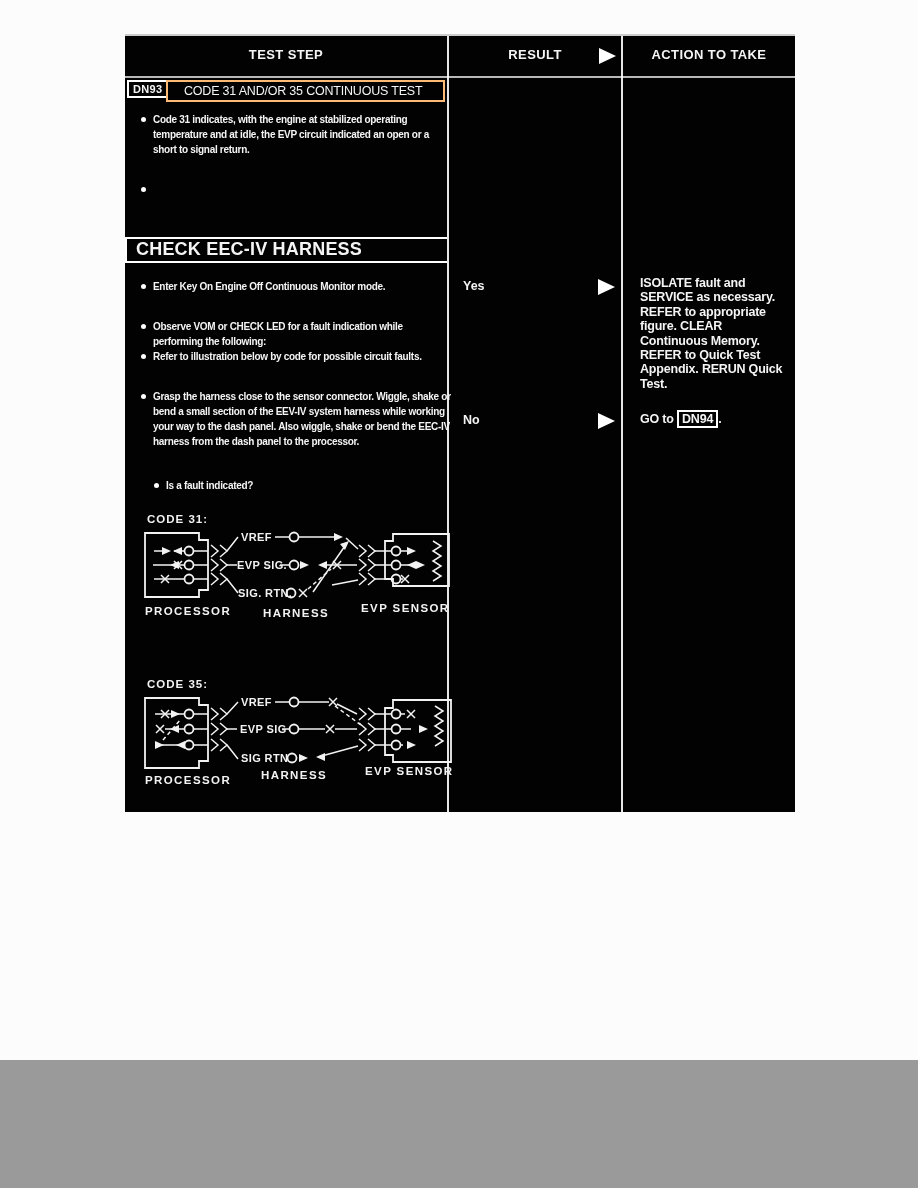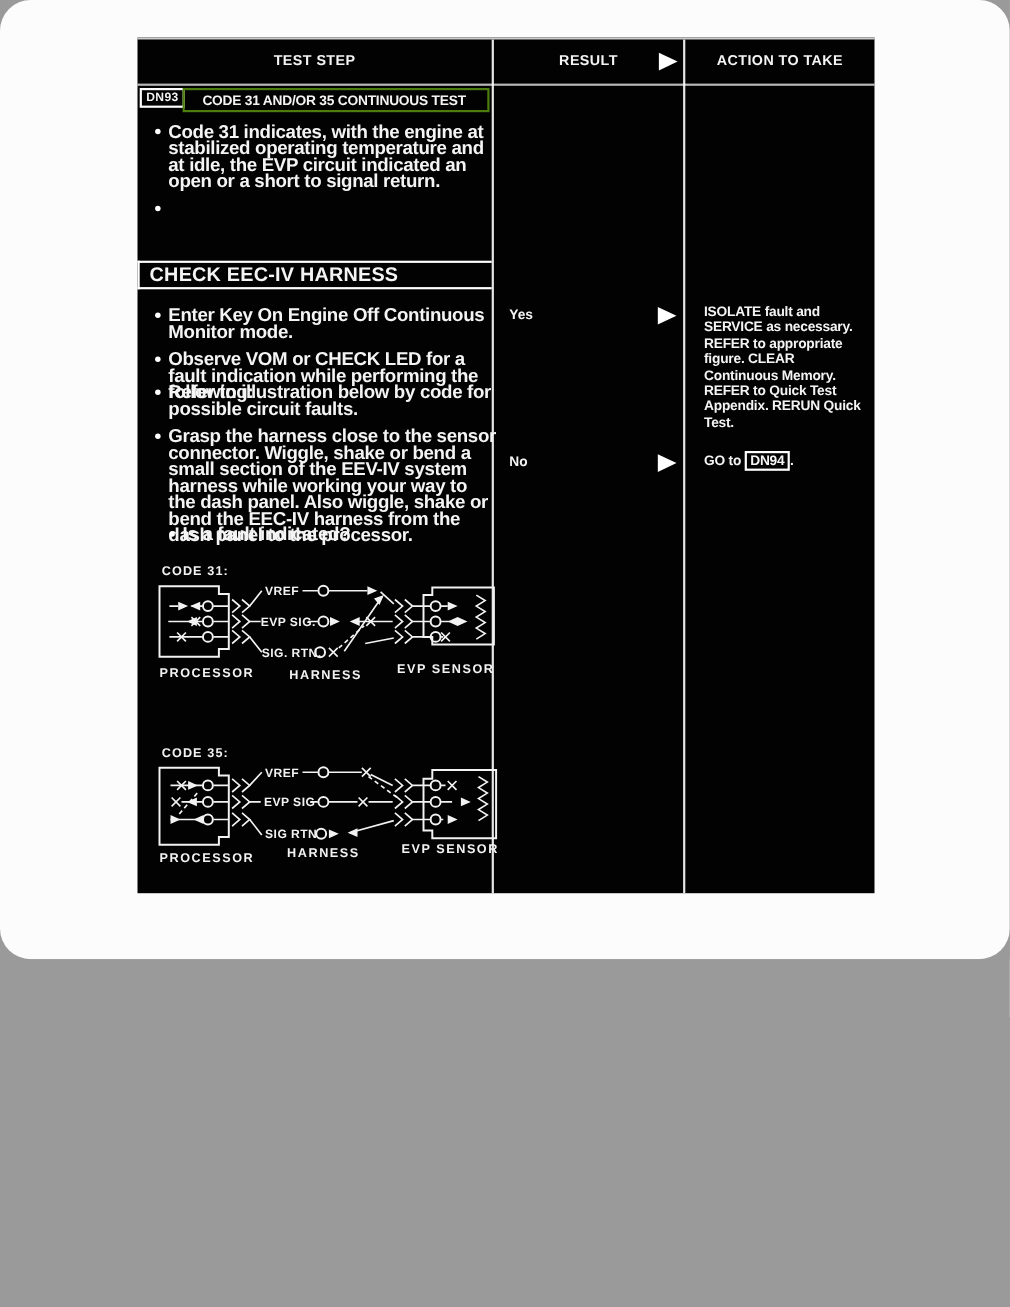--- a/index.html
+++ b/index.html
@@ -1,30 +1,30 @@
 <!DOCTYPE html>
 <html><head>
 <meta charset="utf-8">
 <style>
   html,body{margin:0;padding:0;background:#9a9a9a;}
-  .page{position:relative;width:918px;height:872px;background:#fcfcfc;
-        font-family:"Liberation Sans",sans-serif;overflow:hidden;border-radius:28px;}
+  .page{position:relative;width:918px;height:1060px;background:#fcfcfc;
+        font-family:"Liberation Sans",sans-serif;overflow:hidden;}
   .tbl{position:absolute;left:125px;top:34px;width:670px;height:776px;background:#020202;
        color:#f4f4f4;border-top:2px solid rgba(255,255,255,.8);}
   .vline{position:absolute;top:0;bottom:0;width:2px;background:rgba(255,255,255,.9);}
   .hline{position:absolute;height:2px;background:rgba(255,255,255,.72);}
   .hdr{position:absolute;top:11px;font-weight:bold;font-size:13px;letter-spacing:.4px;
        text-align:center;white-space:nowrap;}
   .tri{position:absolute;width:0;height:0;border-style:solid;
        border-width:8.5px 0 8.5px 17px;border-color:transparent transparent transparent #fff;}
   .badge{position:absolute;border:2px solid #fff;font-weight:bold;font-size:11px;
          padding:1px 4px;letter-spacing:.3px;}
-  .titlebox{position:absolute;box-sizing:border-box;border:2px solid #4d7c0f;font-weight:bold;
+  .titlebox{position:absolute;box-sizing:border-box;border:2px solid #fdba74;font-weight:normal;
             font-size:12.5px;padding:2px 4px 2px 16px;letter-spacing:-.2px;white-space:nowrap;}
-  .bullet{position:absolute;padding-left:13px;font-weight:bold;font-size:17px;
+  .bullet{position:absolute;padding-left:13px;font-weight:bold;font-size:10px;
           line-height:15px;letter-spacing:-.3px;width:300px;}
   .bullet .dot{position:absolute;left:1px;top:5px;width:5px;height:5px;border-radius:50%;
                background:#fff;}
   .sechdr{position:absolute;box-sizing:border-box;border:2px solid #fff;border-right:none;
           font-weight:bold;font-size:18px;line-height:21px;padding-left:9px;
           letter-spacing:.2px;width:322px;height:26px;}
   .res{position:absolute;font-weight:bold;font-size:12.5px;}
   .act{position:absolute;font-weight:bold;font-size:12.5px;line-height:14.4px;
        letter-spacing:-.2px;width:150px;}
   .dnref{display:inline-block;border:2px solid #fff;padding:0 3px;font-weight:bold;}

